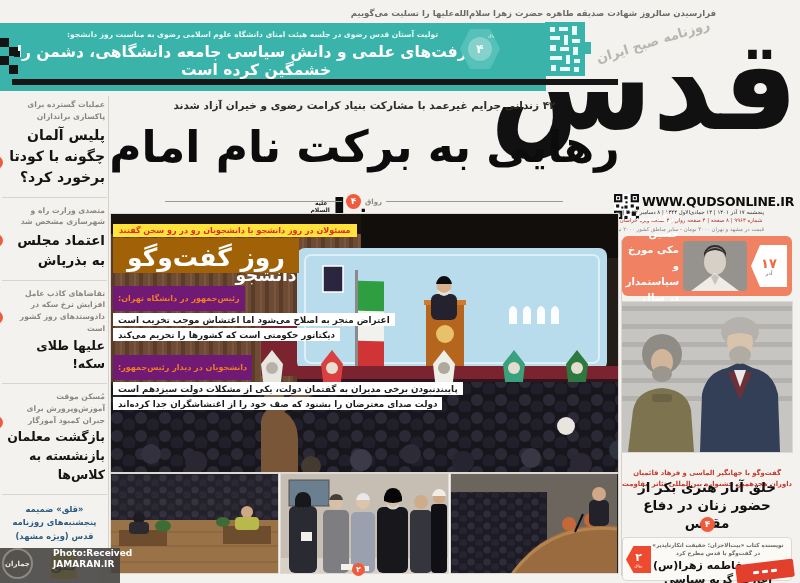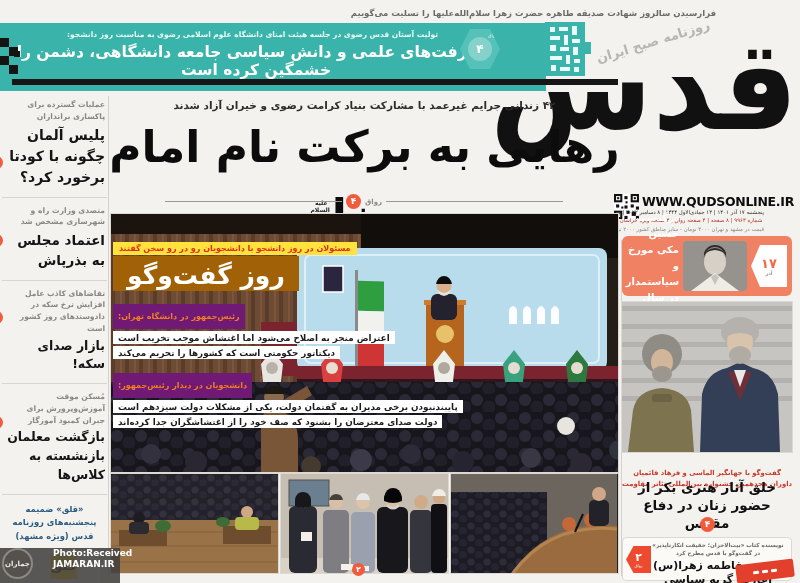--- a/index.html
+++ b/index.html
@@ -43,21 +43,21 @@
   .secdiv .lbl{font-size:7px;color:#8c8882;font-weight:bold;}
   .redcirc{border-radius:50%;background:#f15b3d;color:#fff;font-weight:900;text-align:center;}
   .secdiv .redcirc{width:15px;height:15px;font-size:9px;line-height:15px;}
   
   .mainphoto{top:214px;left:111px;width:507px;height:258px;background:#17161d;outline:1px solid #dcd9d3;}
   .stagebanner{position:absolute;top:44px;left:107px;width:96px;text-align:center;color:#fff;}
   .stagebanner .l1{font-size:6px;font-weight:bold;opacity:.95;}
   .stagebanner .l2{font-size:17px;font-weight:900;letter-spacing:1px;}
   .overlay{position:absolute;top:10px;left:2px;width:330px;display:flex;flex-direction:column;align-items:flex-start;direction:ltr;}
   .overlay>div{direction:rtl;display:table;white-space:nowrap;}
-  .ytop{background:#ffe23b;color:#e02b1e;font-size:8px;font-weight:900;padding:2px 6px;margin-bottom:1px;margin-top:18px;}
+  .ytop{background:#ffe23b;color:#e02b1e;font-size:8px;font-weight:900;padding:2px 6px;margin-bottom:1px;}
   .btitle{background:#a16207;color:#fff;font-size:25px;font-weight:900;padding:5px 14px 1px;letter-spacing:-.5px;}
   .olabel{background:#701a75;color:#ef7d23;font-size:8px;font-weight:900;padding:8px 5px;margin:13px 0 1px;}
   .oline{background:#fff;color:#1c1c1c;font-size:8.8px;font-weight:bold;padding:1.5px 5px;margin:1px 0;}
   
   .prow{top:474px;left:111px;width:507px;height:99px;display:flex;gap:3px;direction:ltr;}
   .prow .ph{flex:1;outline:1px solid #dcd9d3;overflow:hidden;background:#222;}
   .pagebadge2{top:563px;left:352px;width:13px;height:13px;font-size:8px;line-height:13px;}
   
   .vdiv{width:1px;background:#d4d1cb;}
   
@@ -385,21 +385,21 @@
     </div>
     <div class="sdiv"></div>
     <div class="sstory">
       <div class="kick">متصدی وزارت راه و شهرسازی مشخص شد</div>
       <div class="head h2a">اعتماد مجلس به بذرپاش</div>
       <span class="pb redcirc" style="top:34px;">۲</span>
     </div>
     <div class="sdiv"></div>
     <div class="sstory">
       <div class="kick">تقاضاهای کاذب عامل افزایش نرخ سکه در دادوستدهای روز کشور است</div>
-      <div class="head h3a">بازار صدای سکه!</div>
+      <div class="head h3a">علیها طلای سکه!</div>
       <span class="pb redcirc" style="top:28px;">۳</span>
     </div>
     <div class="sdiv"></div>
     <div class="sstory">
       <div class="kick">مُسکن موقت آموزش‌وپرورش برای جبران کمبود آموزگار</div>
       <div class="head h4a">بازگشت معلمان بازنشسته به کلاس‌ها</div>
       <span class="pb redcirc" style="top:30px;">۶</span>
     </div>
     <div class="sdiv"></div>
     <div class="promo">

